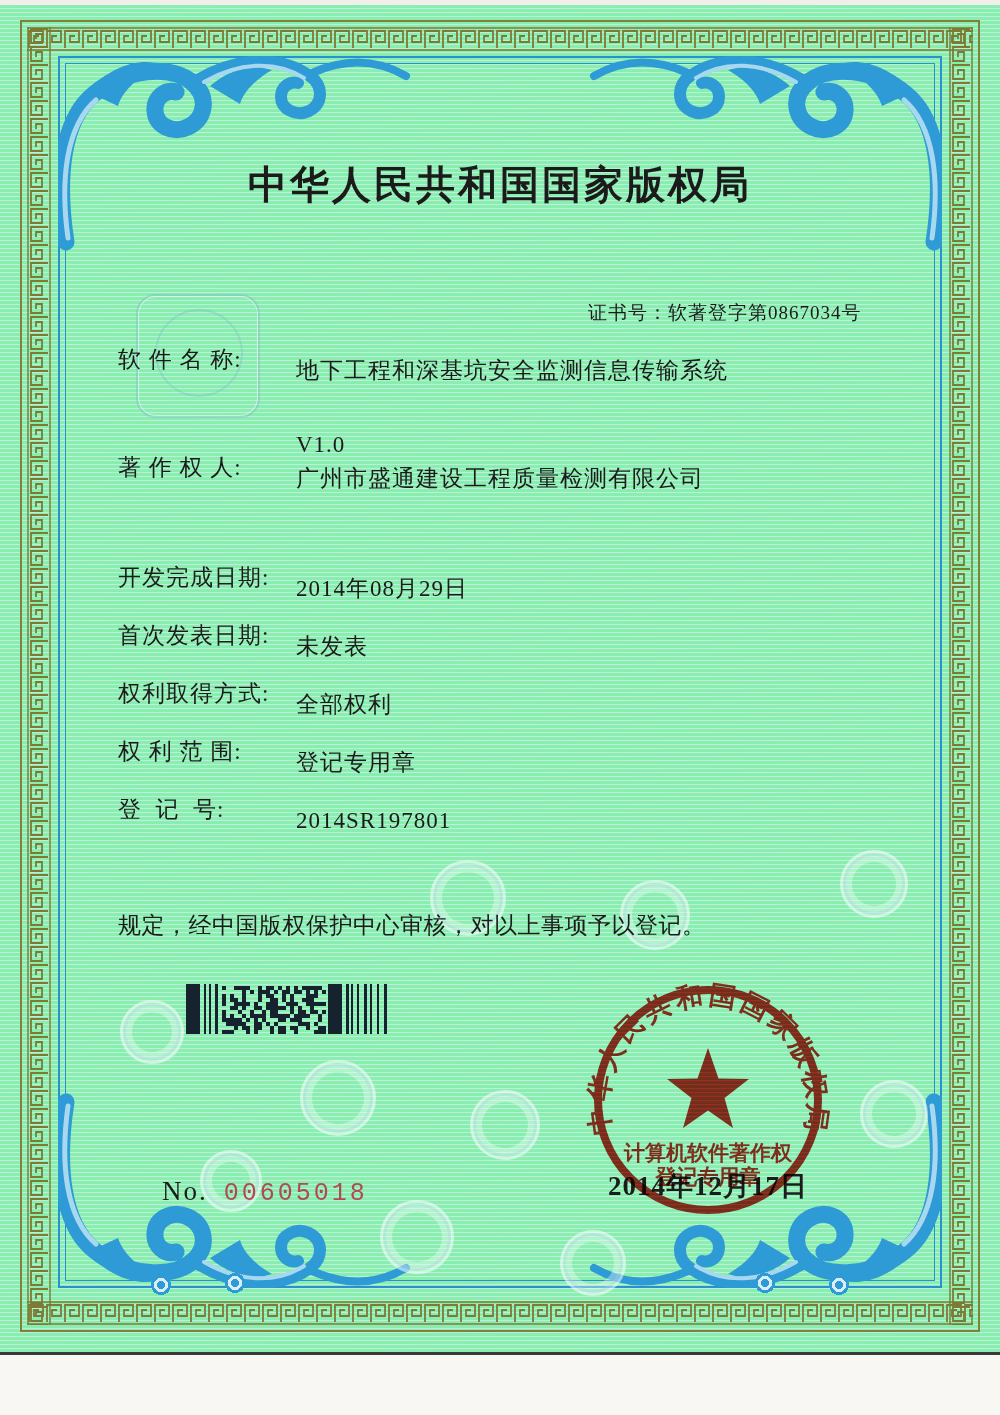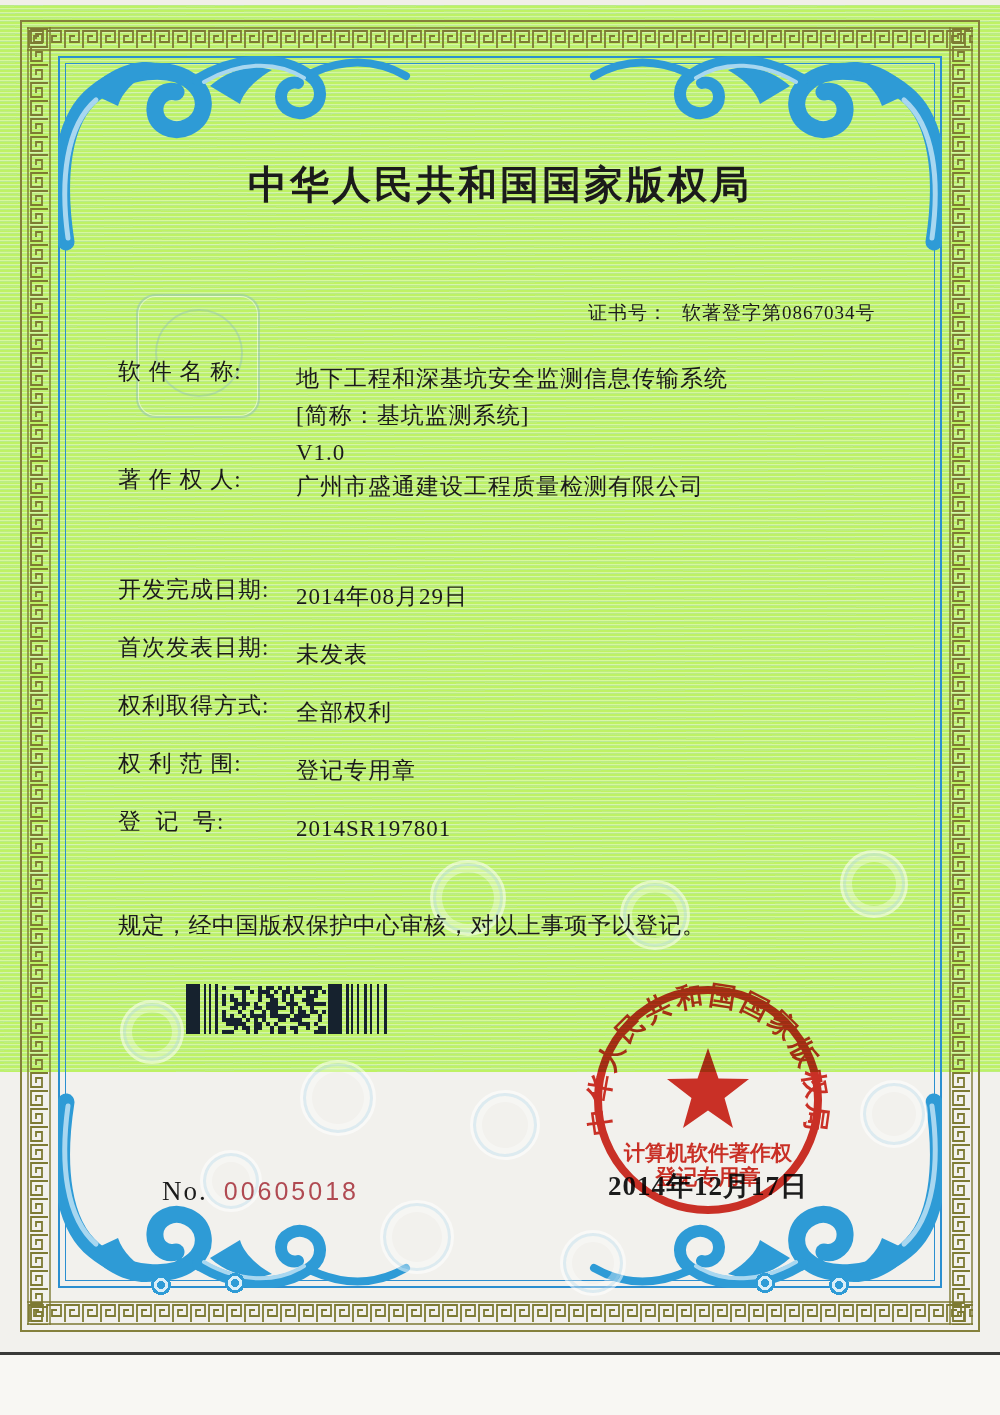--- a/index.html
+++ b/index.html
@@ -1,17 +1,17 @@
 <!DOCTYPE html>
 <html><head>
 <meta charset="utf-8">
 <style>
   html,body{margin:0;padding:0;}
   body{width:1000px;height:1415px;position:relative;font-family:"Liberation Serif","DejaVu Serif",serif;color:#1b1b1b;background:#f2f1ed;overflow:hidden;}
-  .page{position:absolute;left:0;top:0;width:1000px;height:1072px;background:#bef264;}
+  .page{position:absolute;left:0;top:0;width:1000px;height:1352px;background:#86efac;}
   
   .page::before{content:"";position:absolute;inset:0;pointer-events:none;
     background:
       repeating-linear-gradient(180deg, rgba(255,255,255,.38) 0 1px, rgba(173,214,238,.25) 1px 2px, rgba(255,255,255,0) 2px 4px),
       repeating-linear-gradient(178deg, rgba(255,255,255,0) 0 6px, rgba(186,222,242,.18) 6px 7px);}
   .scan-strip-bottom{position:absolute;left:0;top:1352px;width:1000px;height:63px;background:#f8f7f3;border-top:3px solid #3a3a38;}
   .scan-strip-top{position:absolute;left:0;top:0;width:1000px;height:5px;background:#f1efe9;}
 
   
   .outer-line{position:absolute;left:20px;top:20px;width:960px;height:1312px;border:2px solid #84803c;box-sizing:border-box;}
@@ -29,38 +29,38 @@
   .orn.tr{left:582px;top:56px;}
   .orn.bl{left:58px;top:1048px;}
   .orn.br{left:582px;top:1048px;}
   .medallion{position:absolute;width:26px;height:26px;border-radius:50%;
     background:radial-gradient(circle,#2e9bd6 0 4px,#d9eef8 4px 7px,#2e9bd6 7px 10px,rgba(0,0,0,0) 10px);}
 
   
   .authority{position:absolute;left:0;top:158px;width:1000px;text-align:center;font-size:39px;font-weight:700;letter-spacing:3px;}
   .cert-title{position:absolute;left:0;top:224px;width:1000px;text-align:center;font-size:47px;font-weight:700;letter-spacing:5px;}
   .certno{position:absolute;left:588px;top:300px;font-size:19px;letter-spacing:1px;}
-  .certno .lbl{margin-right:14px;}
+  .certno .lbl{margin-right:0;}
   .field{position:absolute;left:118px;width:780px;font-size:23px;letter-spacing:1px;}
-  .field .flabel{position:absolute;left:0;top:0;white-space:pre;margin-top:12px;}
-  .field .fvalue{position:absolute;left:178px;top:16px;line-height:37px;white-space:pre;}
+  .field .flabel{position:absolute;left:0;top:0;white-space:pre;}
+  .field .fvalue{position:absolute;left:178px;top:8px;line-height:37px;white-space:pre;}
   .statement{position:absolute;left:118px;width:772px;font-size:23px;letter-spacing:.5px;}
   .statement.l1{text-indent:2em;}
 
   .emboss{position:absolute;left:136px;top:294px;width:120px;height:120px;border-radius:20px;
     border:2px solid rgba(125,175,205,.38);box-shadow:inset 0 0 0 1px rgba(255,255,255,.5);}
   .emboss::after{content:"";position:absolute;left:17px;top:13px;width:84px;height:84px;border-radius:50%;
     border:2px solid rgba(125,175,205,.32);}
 
   .barcode{position:absolute;left:186px;top:982px;width:206px;height:54px;}
   .stamp{position:absolute;left:586px;top:982px;width:244px;height:244px;opacity:.94;mix-blend-mode:multiply;}
   .issue-date{position:absolute;left:588px;top:1168px;width:240px;text-align:center;font-size:27px;font-weight:700;letter-spacing:1px;}
   .serial{position:absolute;left:162px;top:1176px;font-size:27px;}
   .serial .no{letter-spacing:2px;}
-  .serial .num{font-family:Liberation Sans, sans-serif;font-size:25px;color:#b04a52;letter-spacing:3px;margin-left:16px;}
+  .serial .num{font-family:Liberation Mono, monospace;font-size:25px;color:#b04a52;letter-spacing:3px;margin-left:16px;}
 
   .wm{position:absolute;border-radius:50%;border:3px solid rgba(255,255,255,.55);
     box-shadow:inset 0 0 0 3px rgba(163,208,235,.30), inset 0 0 0 9px rgba(255,255,255,.35);pointer-events:none;}
 </style>
 </head>
 <body>
 
 <div class="page">
 
   <div class="outer-line"></div>
@@ -145,21 +145,21 @@
 
   <div class="authority">中华人民共和国国家版权局</div>
   <div class="certno">
     <span class="lbl">证书号：</span><span>软著登字第0867034号</span>
   </div>
 
   <div class="emboss"></div>
 
   <div class="field" style="top:344px;">
     <span class="flabel">软 件 名 称:</span>
-    <span class="fvalue"><span>地下工程和深基坑安全监测信息传输系统</span><br><span>[简称：基坑监测系统]</span><br><span>V1.0</span></span>
+    <span class="fvalue"><span>地下工程和深基坑安全监测信息传输系统</span><br><br><span>V1.0</span></span>
   </div>
   <div class="field" style="top:452px;">
     <span class="flabel">著 作 权 人:</span>
     <span class="fvalue">广州市盛通建设工程质量检测有限公司</span>
   </div>
   <div class="field" style="top:562px;">
     <span class="flabel">开发完成日期:</span>
     <span class="fvalue">2014年08月29日</span>
   </div>
   <div class="field" style="top:620px;">

